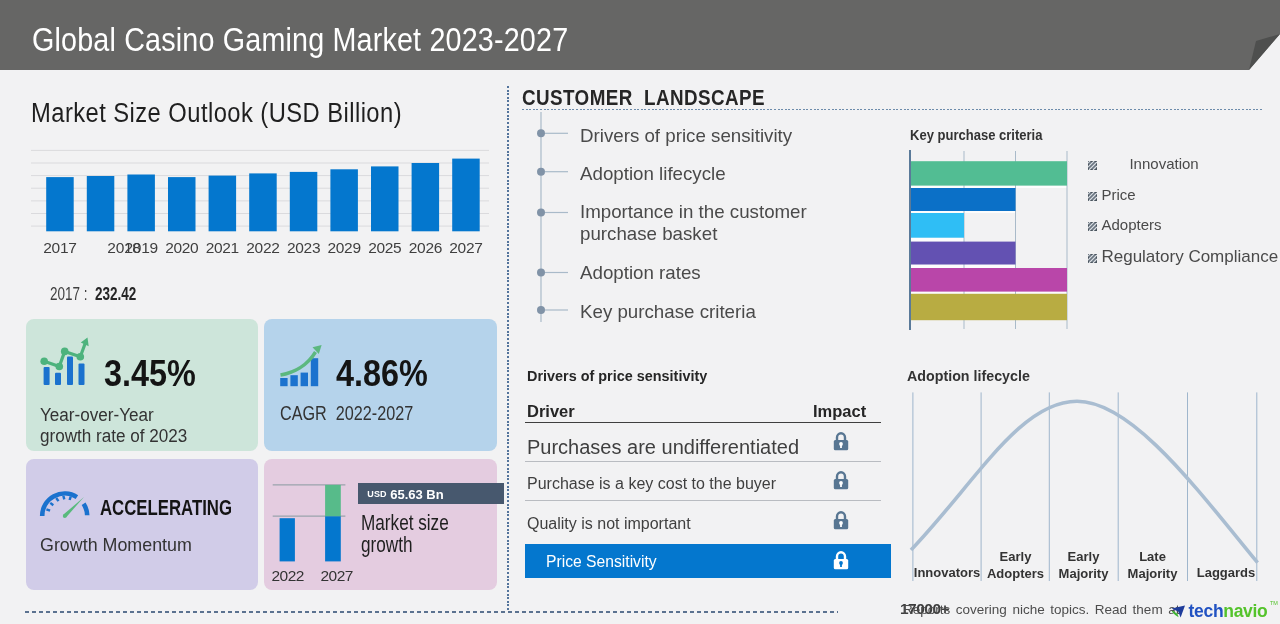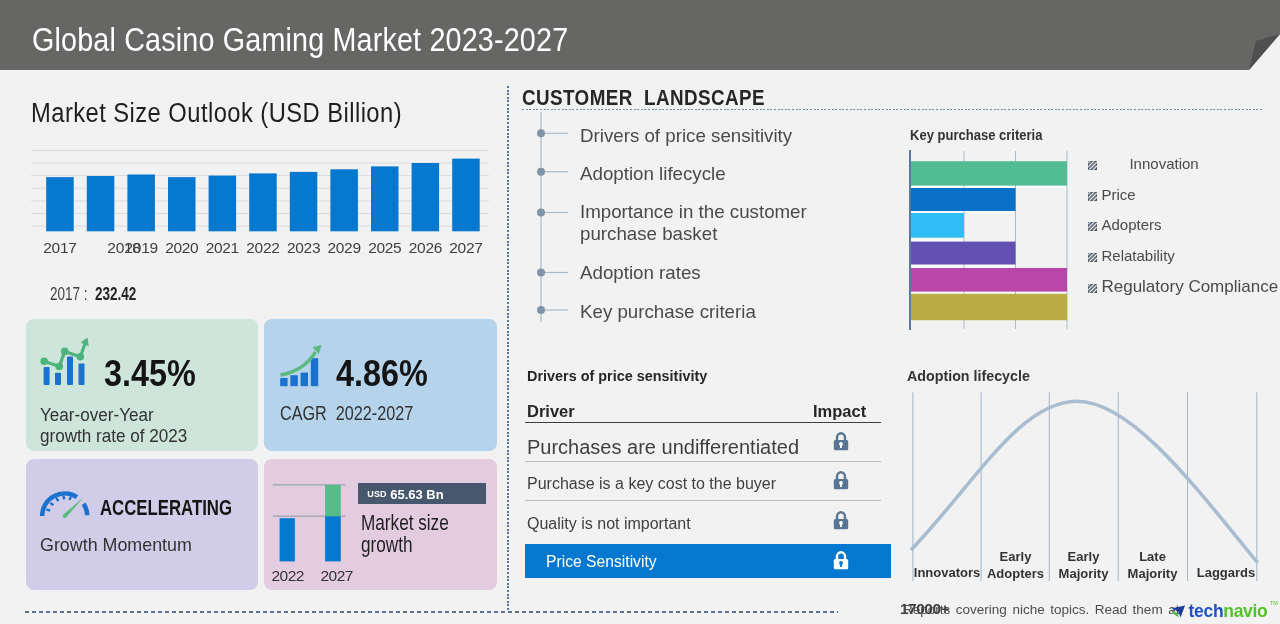--- a/index.html
+++ b/index.html
@@ -120,21 +120,21 @@
 
 <svg class="abs" style="left:270px;top:480px" width="80" height="85" viewBox="0 0 80 85">
   <line x1="2.7" y1="4.9" x2="75.4" y2="4.9" stroke="#9aa3ac" stroke-width="1.2"></line>
   <line x1="2.7" y1="36.2" x2="75.4" y2="36.2" stroke="#9aa3ac" stroke-width="1.2"></line>
   <rect x="9.6" y="38.2" width="15.3" height="43.2" fill="#0477ce"></rect>
   <rect x="55.1" y="36.2" width="15.7" height="45.2" fill="#0477ce"></rect>
   <rect x="55.1" y="4.9" width="15.7" height="31.3" fill="#57bb8a"></rect>
 </svg>
 <div class="abs" style="left:271.5px;top:567px;font-size:15.5px;letter-spacing:-0.5px;color:#333;">2022</div>
 <div class="abs" style="left:320.5px;top:567px;font-size:15.5px;letter-spacing:-0.5px;color:#333;">2027</div>
-<div class="abs" style="left:357.7px;top:483px;width:128px;height:21px;background:#47586e;color:#fff;">
+<div class="abs" style="left:357.7px;top:483px;width:146px;height:21px;background:#47586e;color:#fff;">
   <span class="abs" style="left:9.5px;top:5.5px;font-size:9px;font-weight:bold;letter-spacing:0.2px;">USD</span>
       <span class="abs" style="left:32.5px;top:4.2px;font-size:13px;font-weight:bold;">65.63 Bn</span>
 </div>
 <div class="abs" style="left:361px;top:512px;font-size:22px;line-height:22px;color:#1f1f1f;transform:scale(0.78,1);transform-origin:0 0;white-space:nowrap;">Market size<br>growth</div>
 
 <div class="abs" style="left:507px;top:86px;height:526px;width:1.5px;background:repeating-linear-gradient(to bottom, #54749c 0 2px, transparent 2px 3.6px);"></div>
 <div class="abs" style="left:25px;top:611px;width:813px;height:1.7px;background:repeating-linear-gradient(to right, #5b7290 0 4.3px, transparent 4.3px 7px);"></div>
 
 <div class="abs" style="left:522px;top:85px;font-size:22px;font-weight:bold;color:#262626;letter-spacing:0.5px;transform:scale(0.855,1);transform-origin:0 0;white-space:nowrap;">CUSTOMER&nbsp; LANDSCAPE</div>
 <div class="abs" style="left:522px;top:109px;width:740px;height:1.4px;background:repeating-linear-gradient(to right, #6d8cab 0 2px, transparent 2px 3.6px);"></div>
@@ -250,29 +250,20 @@
           </g>
         </svg> <span style="font-size:15px;color:#4a4a4a;">Adopters</span></div>
   <div style="height:30.6px;"><svg width="9" height="9" style="vertical-align:-1px;">
           <rect x="0.5" y="0.5" width="8" height="8" fill="#6b7682" stroke="#4a545e"></rect>
           <g stroke="#dfe3e7" stroke-width="1.1">
             <line x1="-1" y1="3" x2="3" y2="-1"></line>
             <line x1="-1" y1="7" x2="7" y2="-1"></line>
             <line x1="1" y1="9" x2="9" y2="1"></line>
             <line x1="5" y1="9" x2="9" y2="5"></line>
           </g>
-        </svg> <span style="font-size:15px;color:#4a4a4a;">Relatability</span></div>
-  <div style="height:30.6px;"><svg width="9" height="9" style="vertical-align:-1px;">
-          <rect x="0.5" y="0.5" width="8" height="8" fill="#6b7682" stroke="#4a545e"></rect>
-          <g stroke="#dfe3e7" stroke-width="1.1">
-            <line x1="-1" y1="3" x2="3" y2="-1"></line>
-            <line x1="-1" y1="7" x2="7" y2="-1"></line>
-            <line x1="1" y1="9" x2="9" y2="1"></line>
-            <line x1="5" y1="9" x2="9" y2="5"></line>
-          </g>
         </svg> <span style="font-size:17px;color:#4a4a4a;">Regulatory Compliance</span></div>
 </div>
 
 <div class="abs" style="left:907px;top:367px;font-size:15.5px;font-weight:bold;color:#333;transform:scale(0.92,1);transform-origin:0 0;white-space:nowrap;">Adoption lifecycle</div>
 <svg class="abs" style="left:905px;top:388px" width="360" height="200" viewBox="0 0 360 200">
   <g stroke="#9fb6cc" stroke-width="1">
     <line x1="7.9" y1="4.4" x2="7.9" y2="193"></line>
     <line x1="76.1" y1="4.4" x2="76.1" y2="193"></line>
     <line x1="144.3" y1="4.4" x2="144.3" y2="193"></line>
     <line x1="213.2" y1="4.4" x2="213.2" y2="193"></line>

